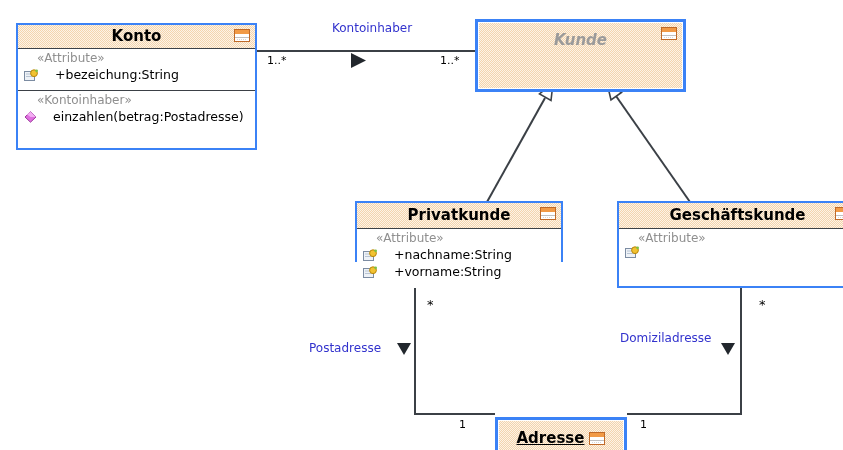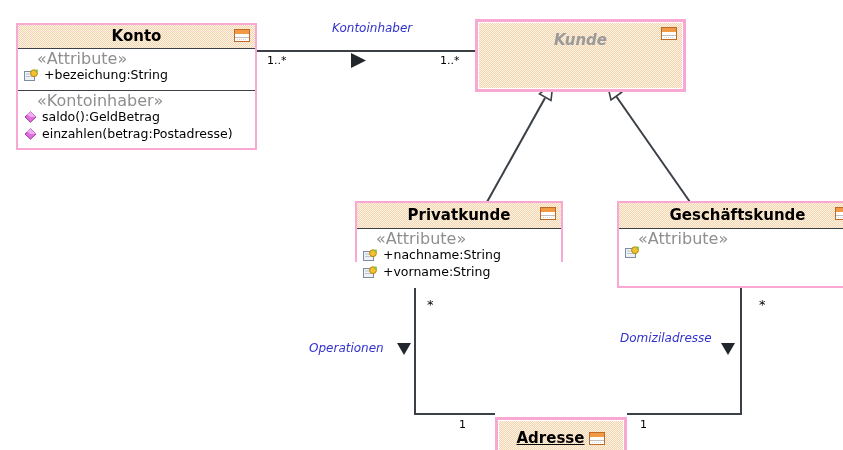--- a/index.html
+++ b/index.html
@@ -7,47 +7,47 @@
     position:relative; width:843px; height:450px; background:#ffffff;
     font-family:"DejaVu Sans","Liberation Sans",sans-serif; overflow:hidden;
   }
   svg.connectors { position:absolute; left:0; top:0; }
   .edge   { stroke:#3b4046; stroke-width:2; fill:none; }
   .solid  { fill:#22272d; stroke:none; }
   .hollow { fill:#ffffff; stroke:#3b4046; stroke-width:1.6; }
 
   .uml-class {
     position:absolute; box-sizing:border-box;
-    border:2px solid #f9a8d4; background:#ffffff;
+    border:2px solid #3b82f6; background:#ffffff;
     display:flex; flex-direction:column;
   }
   .peach {
     background-color:#f8e4ca;
     background-image:conic-gradient(from 0deg,#f3d4ad 0 25%,#fdf3e6 0 50%,#f3d4ad 0 75%,#fdf3e6 0);
     background-size:2px 2px;
   }
   .uml-class.selected { border-width:3px; box-shadow:inset 0 0 0 1px #ffffff; }
 
   .uml-header {
     position:relative; text-align:center; font-weight:bold; font-size:15px;
     color:#000; flex:0 0 auto;
   }
   .uml-header .cname { display:inline-block; }
   .class-icon { position:absolute; right:5px; top:4px; line-height:0; }
 
   .abstract-name { font-style:italic; color:#9a9a9a; font-weight:bold; font-size:15px; }
 
   .comp { border-top:1px solid #3b4046; background:#ffffff; padding:2px 3px 2px 3px; flex:0 0 auto; }
   .comp.grow { flex:1 1 auto; }
-  .stereotype { font-size:16px; color:#8f8f8f; padding:1px 0 1px 16px; line-height:13px; }
-  .member { display:flex; align-items:center; gap:5px; padding:0 2px 0 3px;
+  .stereotype { font-size:12px; color:#8f8f8f; padding:1px 0 1px 16px; line-height:13px; }
+  .member { display:flex; align-items:center; gap:16px; padding:0 2px 0 3px;
             font-size:12.5px; color:#000; line-height:17px; white-space:nowrap; }
   .member .micon { line-height:0; flex:0 0 auto; }
 
-  .lbl  { position:absolute; font-size:12px; color:#3232cd; white-space:nowrap;font-style:italic; }
+  .lbl  { position:absolute; font-size:12px; color:#3232cd; white-space:nowrap; }
   .mult { position:absolute; font-size:11px; color:#000; white-space:nowrap; }
   .mult.star { font-size:13px; }
 
   .adresse-header { display:flex; align-items:center; justify-content:center;
                     gap:5px; height:100%; font-weight:bold; font-size:15px; }
   .adresse-header .class-icon { position:static; }
 </style>
 </head>
 <body>
 
@@ -105,29 +105,20 @@
     </div>
     <div class="comp grow">
       <div class="stereotype">«Kontoinhaber»</div>
       <div class="member">
         <span class="micon">
           <svg width="13" height="12">
               <polygon points="6.5,0.8 12,6 6.5,11.2 1,6" fill="#df6fdf" stroke="#9c3c9c"></polygon>
               <polygon points="6.5,0.8 12,6 6.5,6 3,3.5" fill="#f3aef3"></polygon>
             </svg>
         </span>
-        <span>saldo():GeldBetrag</span>
-      </div>
-      <div class="member">
-        <span class="micon">
-          <svg width="13" height="12">
-              <polygon points="6.5,0.8 12,6 6.5,11.2 1,6" fill="#df6fdf" stroke="#9c3c9c"></polygon>
-              <polygon points="6.5,0.8 12,6 6.5,6 3,3.5" fill="#f3aef3"></polygon>
-            </svg>
-        </span>
         <span>einzahlen(betrag:Postadresse)</span>
       </div>
     </div>
   </div>
 
   <div class="uml-class selected peach" style="left:475px; top:19px; width:211px; height:73px;">
     <div class="uml-header" style="padding-top:9px;">
       <span class="cname abstract-name">Kunde</span>
       <span class="class-icon" style="right:6px; top:5px;">
         <svg width="16" height="13">
@@ -220,21 +211,21 @@
             <line x1="3" y1="10.5" x2="13" y2="10.5" stroke="#d8d8d8" stroke-dasharray="1,1"></line>
           </svg>
       </span>
     </div>
   </div>
 
   <div class="lbl" style="left:332px; top:21px;">Kontoinhaber</div>
   <div class="mult" style="left:267px; top:54px;">1..*</div>
   <div class="mult" style="left:440px; top:54px;">1..*</div>
 
-  <div class="lbl" style="left:309px; top:341px;">Operationen</div>
+  <div class="lbl" style="left:309px; top:341px;">Postadresse</div>
   <div class="mult star" style="left:427px; top:297px;">*</div>
   <div class="mult" style="left:459px; top:418px;">1</div>
 
   <div class="lbl" style="left:620px; top:331px;">Domiziladresse</div>
   <div class="mult star" style="left:759px; top:297px;">*</div>
   <div class="mult" style="left:640px; top:418px;">1</div>
 
 </div>
 
 </body></html>

